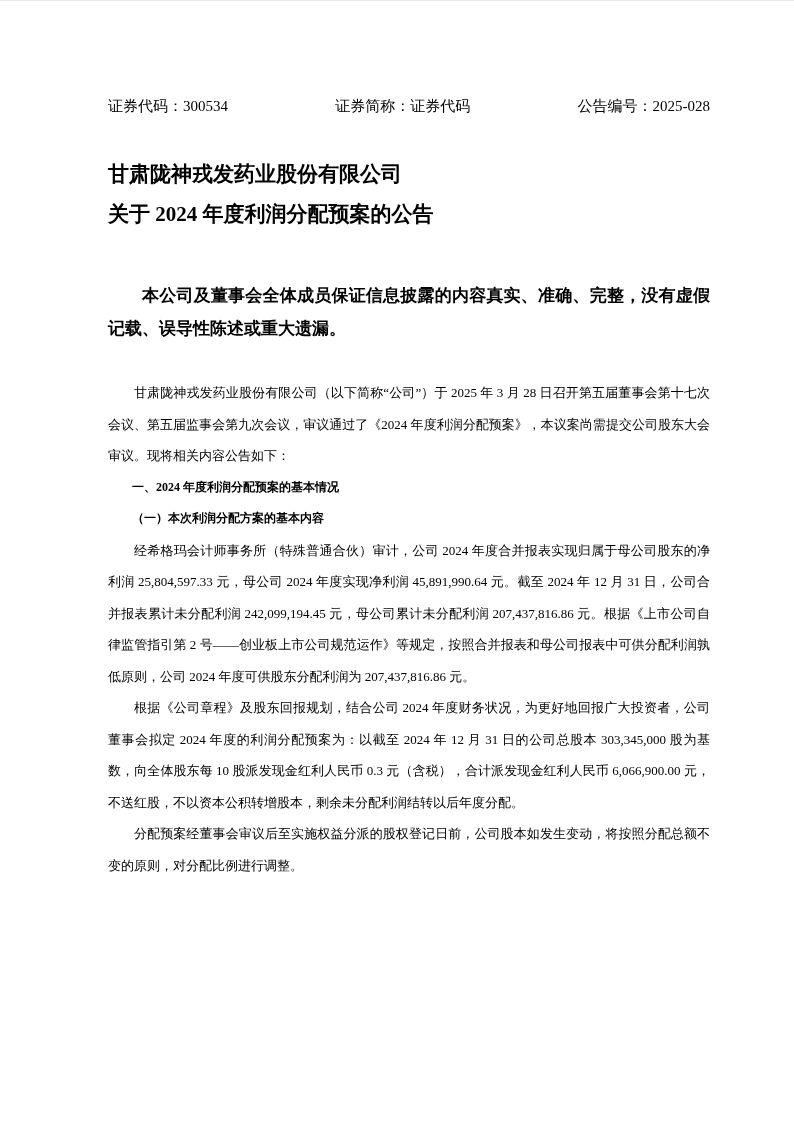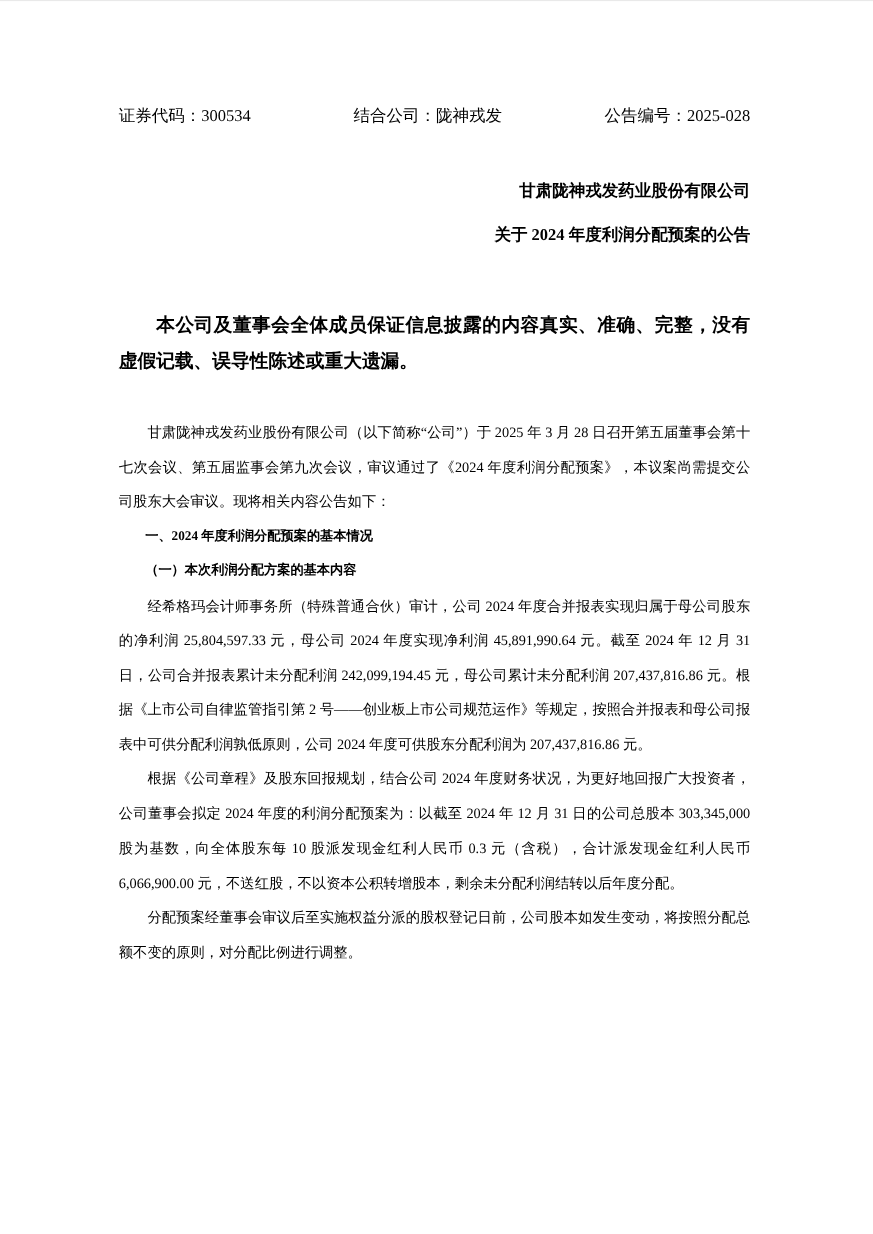--- a/index.html
+++ b/index.html
@@ -8,38 +8,38 @@
     background: #ffffff;
   }
   .page {
     position: relative;
     width: 794px;
     height: 1122px;
     margin: 0 auto;
     background: #ffffff;
     border-top: 1px solid #e9e9e9;
     box-sizing: border-box;
-    padding: 96px 112px 0 108px;
+    padding: 96px 84px 0 108px;
     font-family: "Liberation Serif", "DejaVu Serif", serif;
     color: #000000;
     overflow: hidden;
   }
   .doc-header {
     display: flex;
     justify-content: space-between;
     align-items: baseline;
     font-size: 15px;
     line-height: 18px;
     margin-bottom: 44px;
     white-space: nowrap;
   }
   .doc-title {
-    text-align: right;
+    text-align: left;
     font-weight: bold;
-    font-size: 15px;
+    font-size: 21px;
     line-height: 30px;
     margin: 0;
   }
   .doc-title.first {
     margin-bottom: 10px;
   }
   .doc-title.second {
     margin-bottom: 50px;
   }
   .disclaimer {
@@ -65,21 +65,21 @@
     margin: 0;
   }
 </style>
 </head>
 <body>
 
 <div class="page">
 
   <div class="doc-header">
     <span>证券代码：300534</span>
-    <span>结合公司：陇神戎发</span>
+    <span>证券简称：证券代码</span>
     <span>公告编号：2025-028</span>
   </div>
 
   <div class="doc-title first">甘肃陇神戎发药业股份有限公司</div>
 
   <div class="doc-title second">关于 2024 年度利润分配预案的公告</div>
 
   <p class="disclaimer">本公司及董事会全体成员保证信息披露的内容真实、准确、完整，没有虚假记载、误导性陈述或重大遗漏。</p>
 
   <p class="body-para">甘肃陇神戎发药业股份有限公司（以下简称“公司”）于 2025 年 3 月 28 日召开第五届董事会第十七次会议、第五届监事会第九次会议，审议通过了《2024 年度利润分配预案》，本议案尚需提交公司股东大会审议。现将相关内容公告如下：</p>

